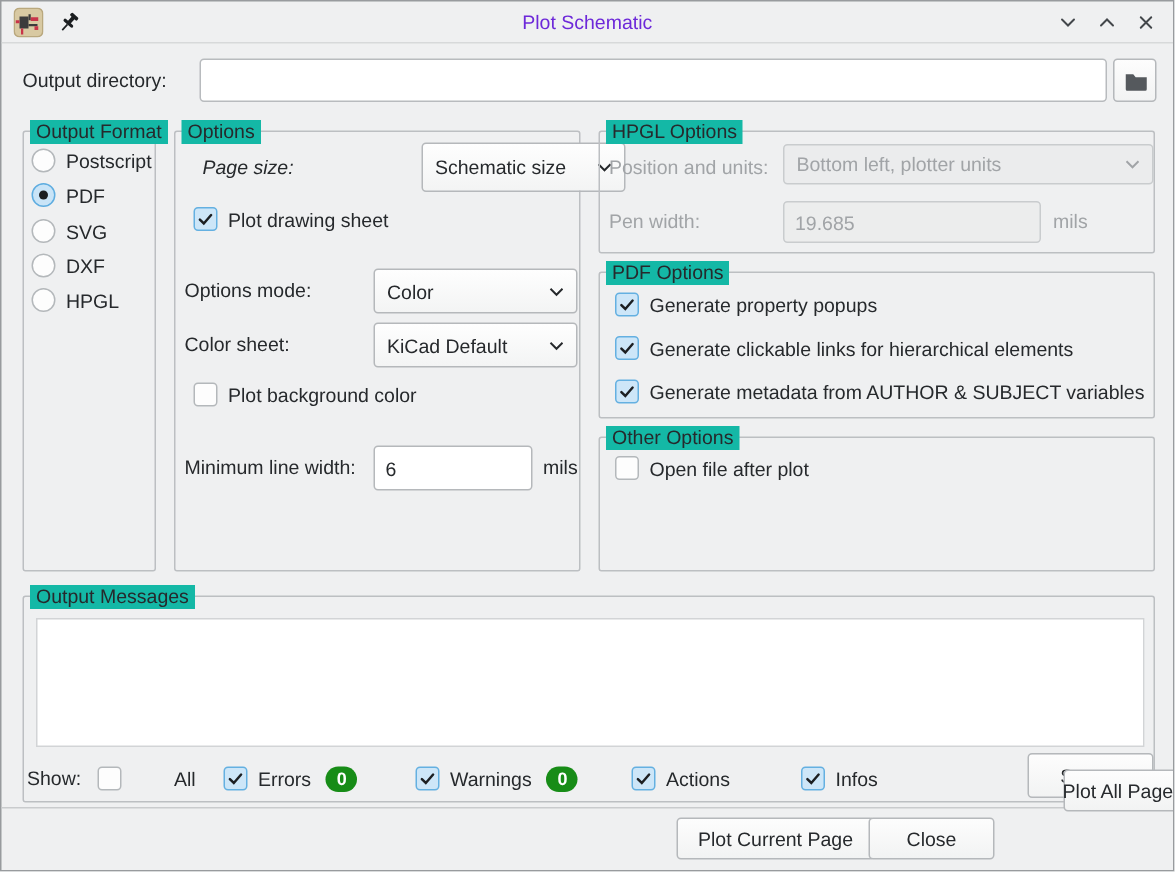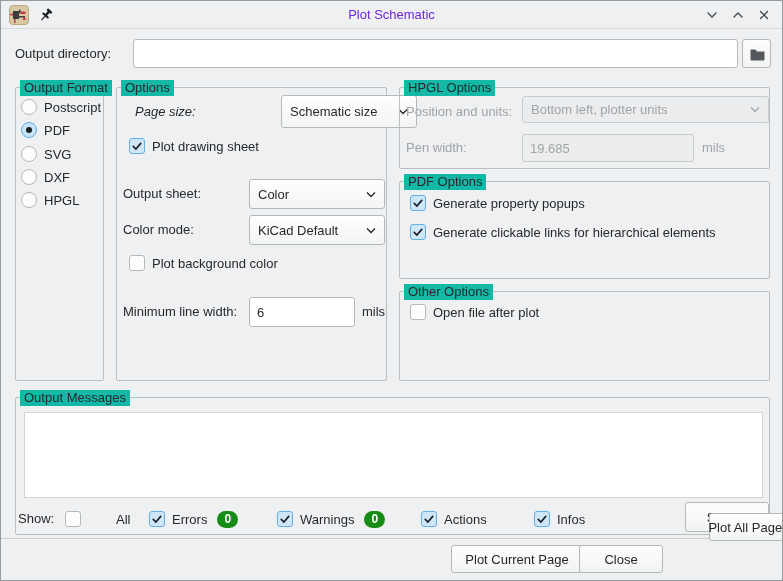--- a/index.html
+++ b/index.html
@@ -150,29 +150,29 @@
 
     <div class="cbrow" style="left:12px;top:49px;">
       <span class="cb checked">
         <svg width="12" height="12" viewBox="0 0 16 16">
             <path d="M3 8.5 L6.5 12 L13 4.5" fill="none" stroke="#1c1f22" stroke-width="2.2" stroke-linecap="round"></path>
           </svg>
       </span>
       <span>Plot drawing sheet</span>
     </div>
 
-    <span class="field-label" style="left:6px;top:98px;">Output sheet:</span>
+    <span class="field-label" style="left:6px;top:98px;">Options mode:</span>
     <div class="combo" style="left:132px;top:91px;width:136px;height:30px;">
       <span>Color</span>
       <svg width="10" height="7" viewBox="0 0 10 7">
           <path d="M1 1.5 L5 5.5 L9 1.5" fill="none" stroke-width="1.3"></path>
         </svg>
     </div>
 
-    <span class="field-label" style="left:6px;top:134px;">Color mode:</span>
+    <span class="field-label" style="left:6px;top:134px;">Color sheet:</span>
     <div class="combo" style="left:132px;top:127px;width:136px;height:30px;">
       <span>KiCad Default</span>
       <svg width="10" height="7" viewBox="0 0 10 7">
           <path d="M1 1.5 L5 5.5 L9 1.5" fill="none" stroke-width="1.3"></path>
         </svg>
     </div>
 
     <div class="cbrow" style="left:12px;top:166px;">
       <span class="cb">
         
@@ -213,20 +213,28 @@
       <span>Generate property popups</span>
     </div>
     <div class="cbrow" style="left:10px;top:41px;">
       <span class="cb checked">
         <svg width="12" height="12" viewBox="0 0 16 16">
             <path d="M3 8.5 L6.5 12 L13 4.5" fill="none" stroke="#1c1f22" stroke-width="2.2" stroke-linecap="round"></path>
           </svg>
       </span>
       <span>Generate clickable links for hierarchical elements</span>
     </div>
+    <div class="cbrow" style="left:10px;top:70px;">
+      <span class="cb checked">
+        <svg width="12" height="12" viewBox="0 0 16 16">
+            <path d="M3 8.5 L6.5 12 L13 4.5" fill="none" stroke="#1c1f22" stroke-width="2.2" stroke-linecap="round"></path>
+          </svg>
+      </span>
+      <span>Generate metadata from AUTHOR &amp; SUBJECT variables</span>
+    </div>
   </div>
 
   <div class="group" style="left:398px;top:290px;width:371px;height:90px;">
     <span class="legend">Other Options</span>
     <div class="cbrow" style="left:10px;top:11px;">
       <span class="cb">
         
       </span>
       <span>Open file after plot</span>
     </div>

